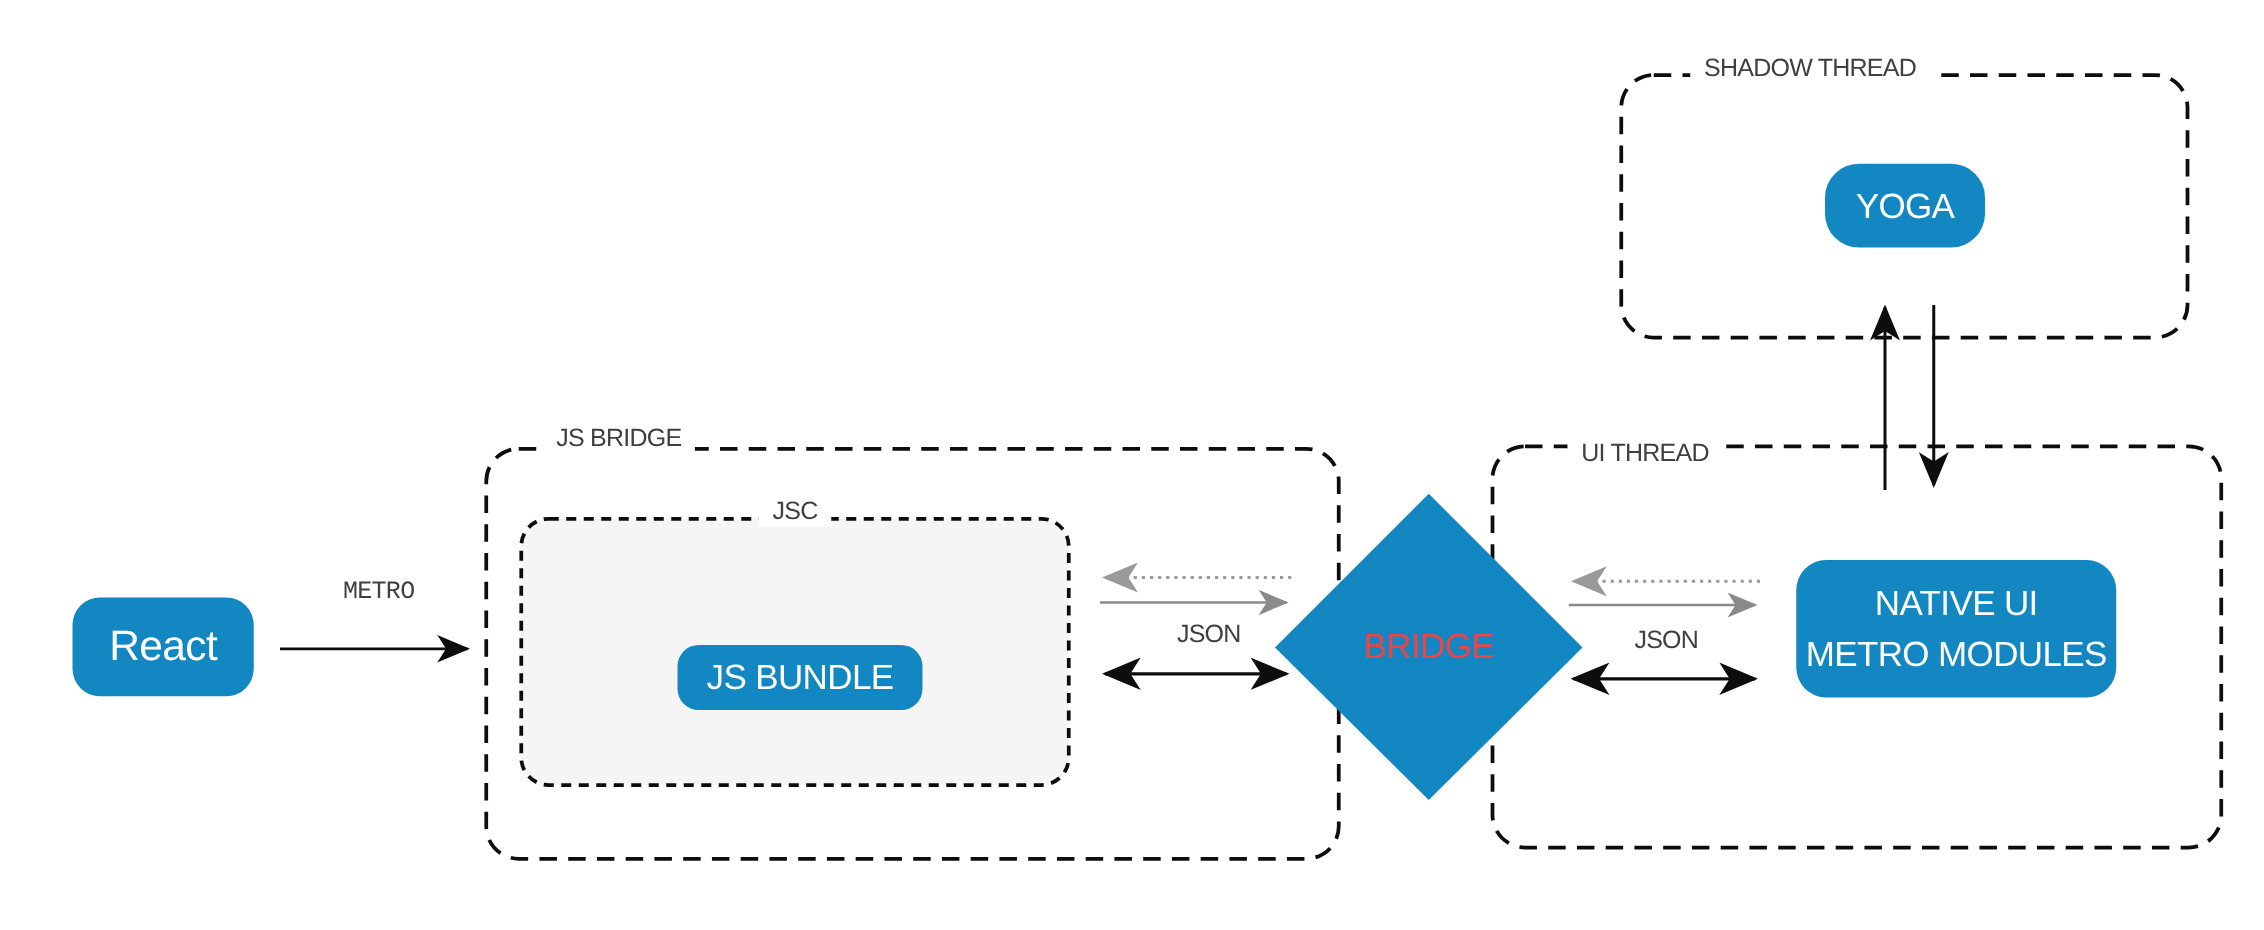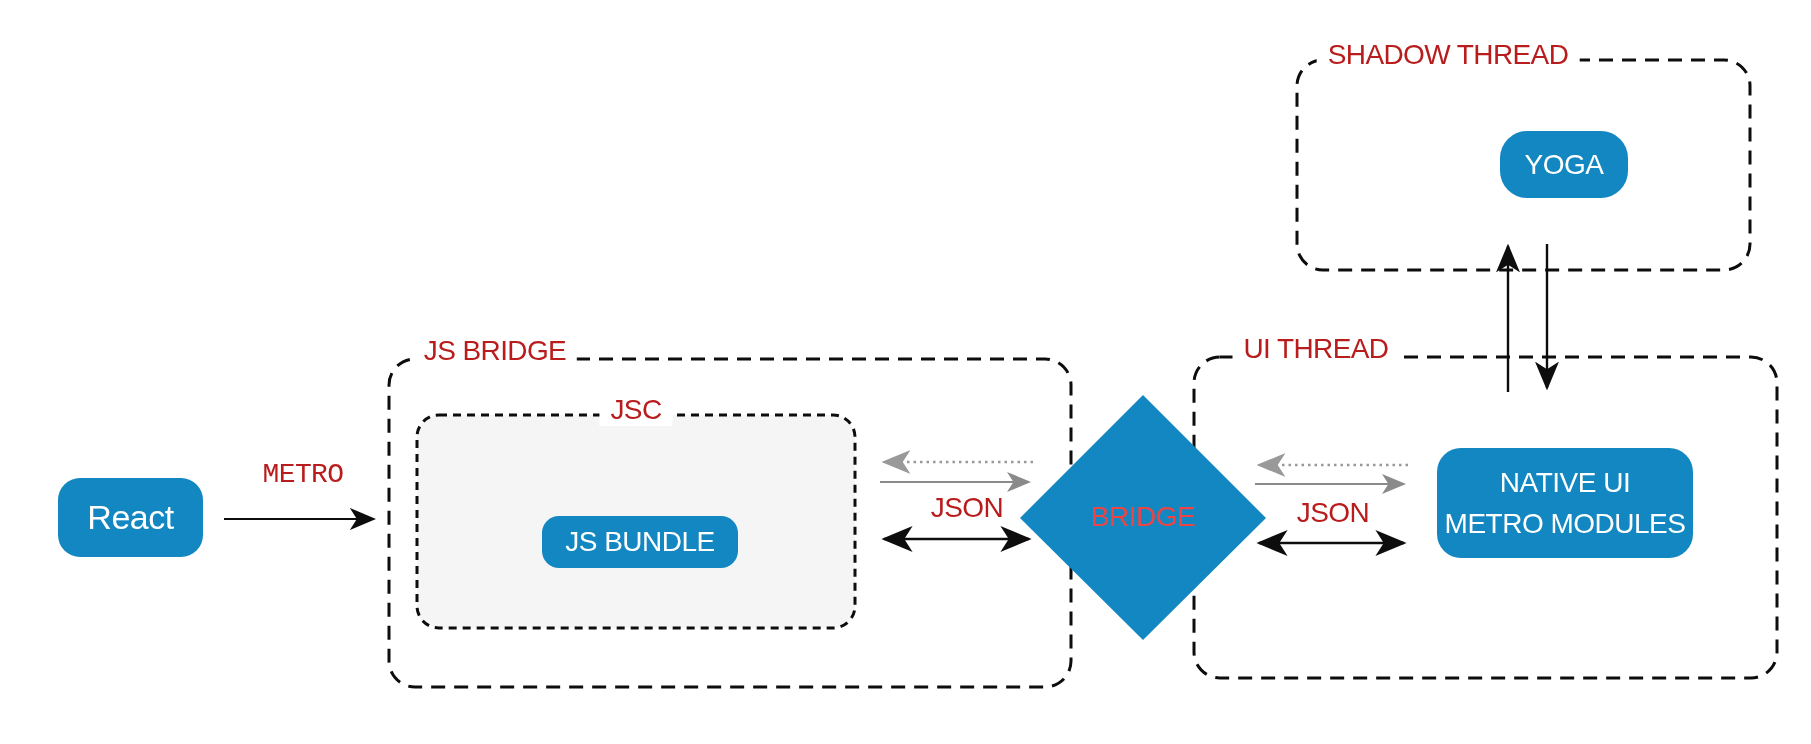--- a/index.html
+++ b/index.html
@@ -9,51 +9,51 @@
     background:#ffffff;
     font-family:"Liberation Sans", sans-serif;
     overflow:hidden;
   }
   #wires{position:absolute;left:0;top:0;}
   .lbl{
     position:absolute;
     transform:translate(-50%,-50%);
     background:#ffffff;
     padding:0 11px;
-    font-size:28px;
+    font-size:20px;
     letter-spacing:-0.6px;
-    color:#b91c1c;
+    color:#404040;
     white-space:nowrap;
     z-index:3;
   }
   .node{
     position:absolute;
     background:#1287c1;
     color:#ffffff;
     display:flex;
     align-items:center;
     justify-content:center;
     flex-direction:column;
     font-size:28px;
     letter-spacing:-0.5px;
     white-space:nowrap;
     z-index:2;
   }
   #react-node{left:58px;top:478px;width:145px;height:79px;border-radius:22px;font-size:34px;}
   #js-bundle-node{left:542px;top:516px;width:196px;height:52px;border-radius:17px;}
-  #yoga-node{left:1460px;top:131px;width:128px;height:67px;border-radius:27px;margin-left:40px;}
+  #yoga-node{left:1460px;top:131px;width:128px;height:67px;border-radius:27px;}
   #native-node{left:1437px;top:448px;width:256px;height:110px;border-radius:24px;line-height:41px;}
   #bridge-label{
     position:absolute;left:1143px;top:517px;
     transform:translate(-50%,-50%);
     color:#ef4444;font-size:28px;letter-spacing:-0.5px;z-index:2;white-space:nowrap;
   }
   #js-thread-label{left:495px;top:351px;}
   #jsc-label{left:636px;top:410px;}
-  #ui-thread-label{left:1316px;top:349px;}
+  #ui-thread-label{left:1316px;top:363px;}
   #shadow-thread-label{left:1448px;top:55px;}
   #metro-label{left:303px;top:474px;font-family:Liberation Mono, monospace;}
   #json-left-label{left:967px;top:508px;}
   #json-right-label{left:1333px;top:513px;}
 </style>
 </head>
 <body>
 
 <div id="canvas">
 

